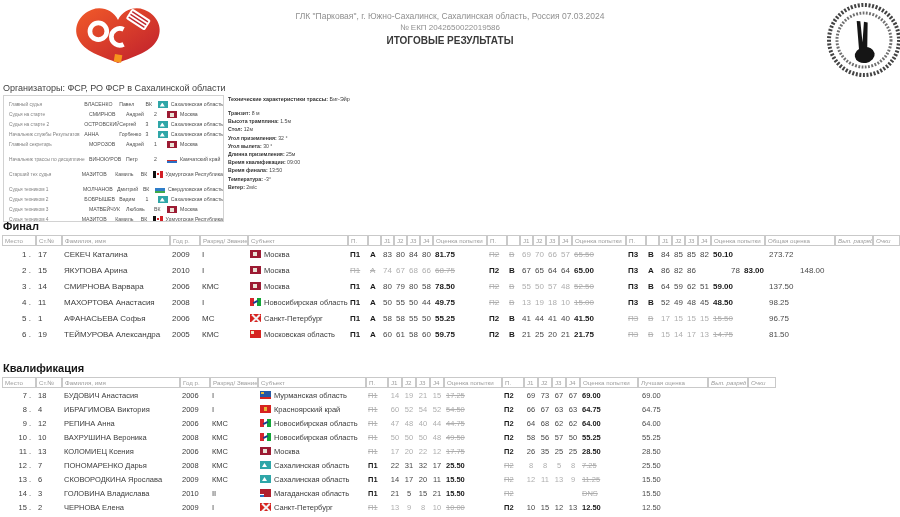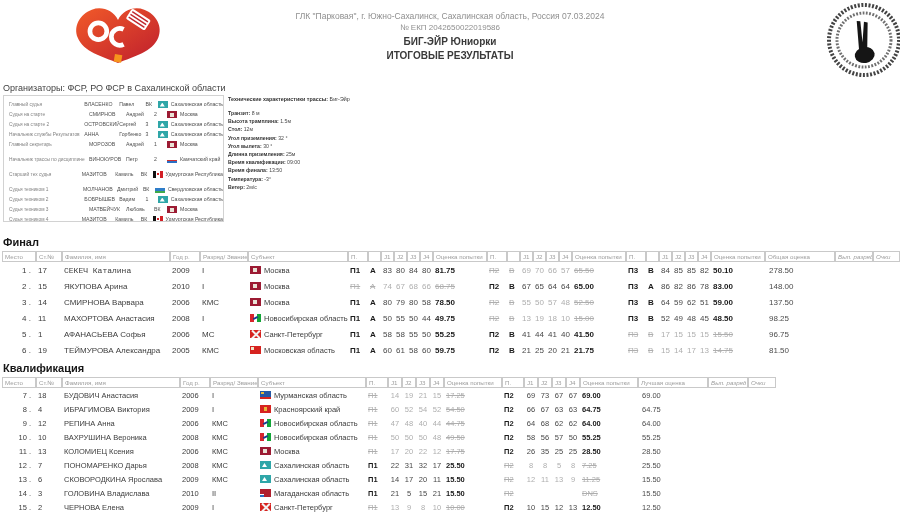--- a/index.html
+++ b/index.html
@@ -31,21 +31,21 @@
 
   
   .tech{position:absolute;left:228px;top:96px;width:150px}
   .tech-title{font-size:5.4px;color:#3a3a3a;margin-bottom:7px}
   .tech-title .tlb{font-weight:bold}
   .tech-line{font-size:5.2px;line-height:8.2px;color:#474747;white-space:nowrap}
   .tlb{font-weight:bold;color:#333}
 
   
   .section{position:absolute;left:2px;width:897px}
-  #final{top:236px}
+  #final{top:220px}
   #qual{top:362px}
   .sec-title{font-size:11px;font-weight:bold;color:#161616;margin:0 0 3px 1px}
   .thead{display:flex}
   .hc{flex:none;box-sizing:border-box;border:1px solid #c9c9c9;height:11px;line-height:9px;
       font-size:6.2px;color:#9e9e9e;padding:0 2px;overflow:hidden;white-space:nowrap;background:#fff}
   .it{font-style:italic}
   .trow{display:flex;align-items:center}
   #final .trow{height:16px;font-size:8px}
   #qual .trow{height:14px;font-size:7.5px}
   .tc{flex:none;box-sizing:border-box;padding:0 2px;overflow:hidden;white-space:nowrap;color:#3c3c3c}
@@ -104,21 +104,20 @@
       <line x1="62" y1="11" x2="82" y2="11"></line>
         <line x1="62" y1="14.5" x2="82" y2="14.5"></line>
         <line x1="62" y1="18" x2="82" y2="18"></line>
     </g>
     <rect x="46" y="52" width="8" height="8" fill="#f7941d" transform="rotate(10 50 56)"></rect>
   </svg>
 
   <div class="hdr">
     <div class="hdr-sub">ГЛК "Парковая", г. Южно-Сахалинск, Сахалинская область, Россия 07.03.2024</div>
     <div class="hdr-ekp">№ ЕКП 2042650022019586</div>
-    <div class="hdr-event">БИГ-ЭЙР Юниорки</div>
     <div class="hdr-doc">ИТОГОВЫЕ РЕЗУЛЬТАТЫ</div>
   </div>
 
   <svg class="abs" style="left:824px;top:0" width="80" height="80" viewBox="0 0 80 80">
     <circle cx="40" cy="40" r="35" fill="none" stroke="#222" stroke-width="4" stroke-dasharray="2 1.6" opacity="0.85"></circle>
     <circle cx="40" cy="40" r="27" fill="none" stroke="#222" stroke-width="3" stroke-dasharray="1.8 1.5" opacity="0.65"></circle>
     <g transform="rotate(-10 40 45)">
       <path d="M34 52 L37 20 L40.5 21 L39 42 L44 22 L47.5 23.5 L42 52 Z" fill="#151515"></path>
       <ellipse cx="39" cy="55" rx="10" ry="8" fill="#151515"></ellipse>
     </g>
@@ -269,21 +268,21 @@
         <span class="hc" style="width: 13px;">J4</span>
         <span class="hc" style="width: 54px;">Оценка попытки</span>
         <span class="hc" style="width: 70px;">Общая оценка</span>
         <span class="hc it" style="width: 38px;">Вып. разряд</span>
         <span class="hc it" style="width: 27px;">Очки</span>
       </div>
     <div>
         <div class="trow">
           <span class="tc rt" style="width: 34px;">1 .</span>
           <span class="tc " style="width: 26px;">17</span>
-          <span class="tc " style="width: 108px; font-family: Liberation Mono, monospace;">СЕКЕЧ  Каталина</span>
+          <span class="tc " style="width: 108px;">СЕКЕЧ  Каталина</span>
           <span class="tc " style="width: 30px;">2009</span>
           <span class="tc " style="width: 48px;">I</span>
           <span class="tc subj" style="width: 100px;">
             <span class="flag flag-moscow"></span>
             <span>Москва</span>
           </span>
           <span class="tc b" style="width: 20px;">П1</span>
           <span class="tc b" style="width: 13px;">A</span>
           <span class="tc jn ct" style="width: 13px;">83</span>
           <span class="tc jn ct" style="width: 13px;">80</span>
@@ -297,21 +296,21 @@
           <span class="tc xg ct" style="width: 13px;">66</span>
           <span class="tc xg ct" style="width: 13px;">57</span>
           <span class="tc x" style="width: 54px;">65.50</span>
           <span class="tc b" style="width: 20px;">П3</span>
           <span class="tc b" style="width: 13px;">B</span>
           <span class="tc jn ct" style="width: 13px;">84</span>
           <span class="tc jn ct" style="width: 13px;">85</span>
           <span class="tc jn ct" style="width: 13px;">85</span>
           <span class="tc jn ct" style="width: 13px;">82</span>
           <span class="tc b" style="width: 54px;">50.10</span>
-          <span class="tc tot" style="width: 70px;">278.50</span>
+          <span class="tc tot" style="width: 70px;">273.72</span>
           <span class="tc " style="width: 38px;"></span>
           <span class="tc " style="width: 27px;"></span>
         </div>
         <div class="trow">
           <span class="tc rt" style="width: 34px;">2 .</span>
           <span class="tc " style="width: 26px;">15</span>
           <span class="tc " style="width: 108px;">ЯКУПОВА  Арина</span>
           <span class="tc " style="width: 30px;">2010</span>
           <span class="tc " style="width: 48px;">I</span>
           <span class="tc subj" style="width: 100px;">
@@ -330,21 +329,21 @@
           <span class="tc jn ct" style="width: 13px;">67</span>
           <span class="tc jn ct" style="width: 13px;">65</span>
           <span class="tc jn ct" style="width: 13px;">64</span>
           <span class="tc jn ct" style="width: 13px;">64</span>
           <span class="tc b" style="width: 54px;">65.00</span>
           <span class="tc b" style="width: 20px;">П3</span>
           <span class="tc b" style="width: 13px;">A</span>
           <span class="tc jn ct" style="width: 13px;">86</span>
           <span class="tc jn ct" style="width: 13px;">82</span>
           <span class="tc jn ct" style="width: 13px;">86</span>
-          <span class="tc jn ct" style="width: 13px;">78</span>
+          <span class="tc jn ct" style="width: 13px; margin-left: 31px;">78</span>
           <span class="tc b" style="width: 54px;">83.00</span>
           <span class="tc tot" style="width: 70px;">148.00</span>
           <span class="tc " style="width: 38px;"></span>
           <span class="tc " style="width: 27px;"></span>
         </div>
         <div class="trow">
           <span class="tc rt" style="width: 34px;">3 .</span>
           <span class="tc " style="width: 26px;">14</span>
           <span class="tc " style="width: 108px;">СМИРНОВА  Варвара</span>
           <span class="tc " style="width: 30px;">2006</span>

